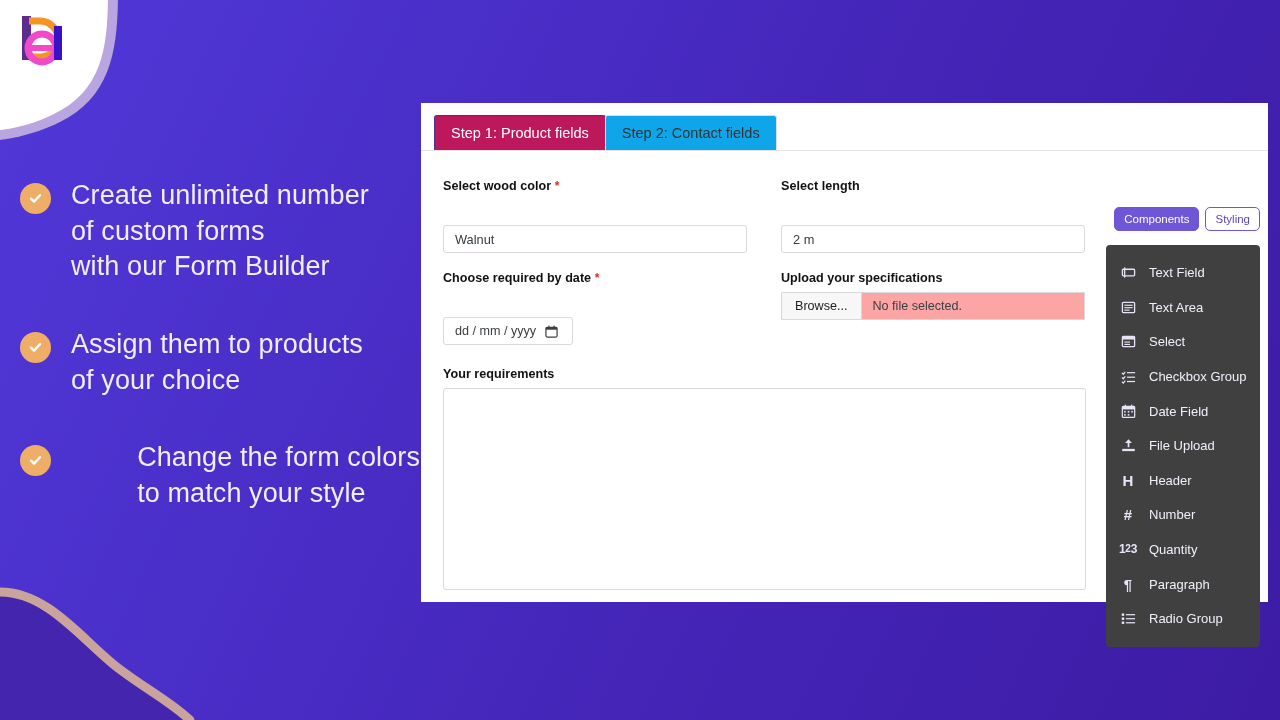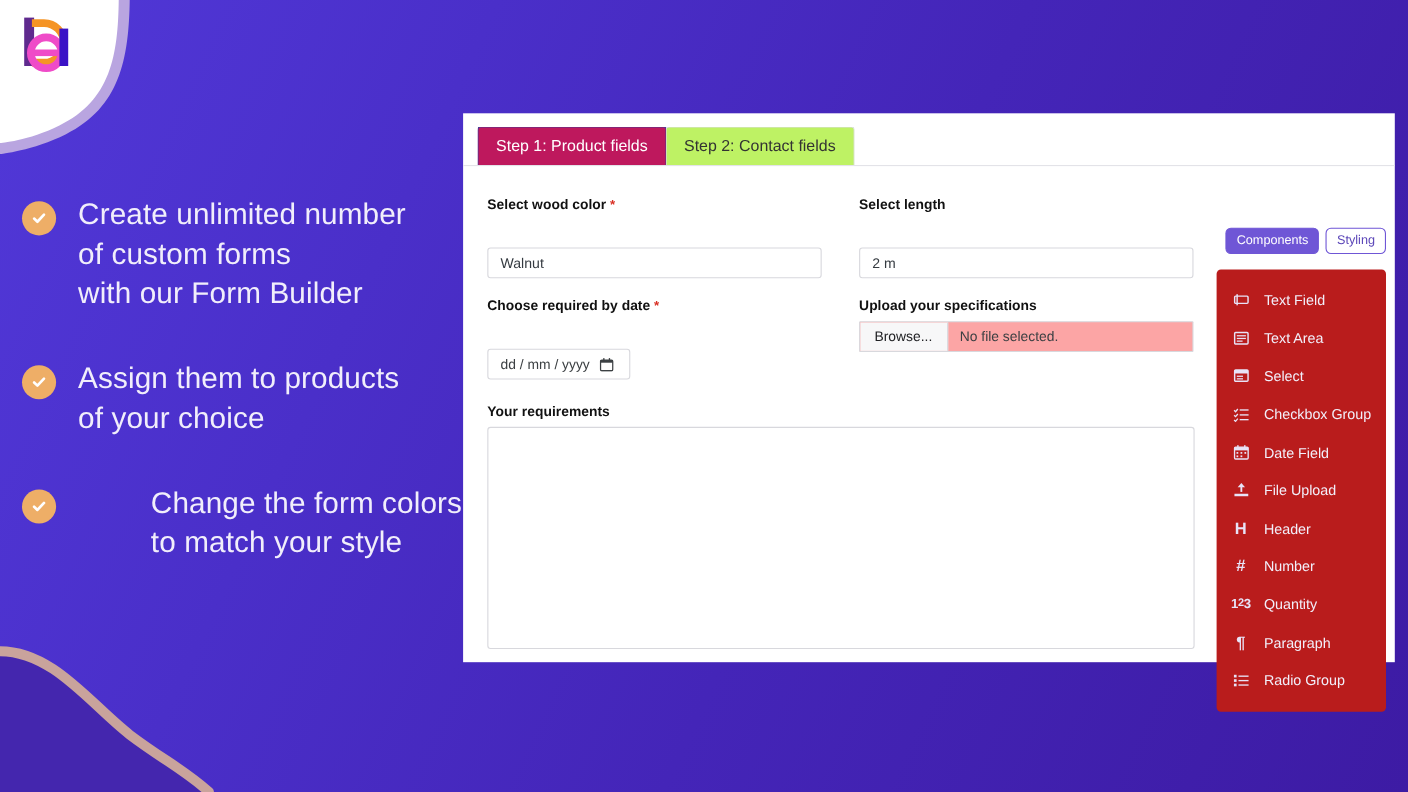--- a/index.html
+++ b/index.html
@@ -38,21 +38,21 @@
   }
 
   
   .tabbar {
     height: 48px; border-bottom: 1px solid #e3e3e8;
     display: flex; align-items: flex-end; padding-left: 13px;
   }
   .tab {
     height: 35px; padding: 0 16px; display: flex; align-items: center;
     font-size: 14.5px; border: 1px solid #dcdce2;
-    border-bottom: none; background: #bef264; color: #333;
+    border-bottom: none; background: #0ea5e9; color: #333;
     border-radius: 3px 3px 0 0; margin-right: -1px; cursor: pointer;
   }
   .tab.active {
     background: #be185d; color: #ffffff; border-color: #4c3390;
     font-weight: 400;
   }
 
   
   .card-body { position: relative; padding: 28px 24px 0 22px; }
   .form-grid { display: flex; gap: 34px; }
@@ -95,21 +95,21 @@
   
   .rail { position: absolute; right: 8px; top: 56px; width: 156px; }
   .seg { display: flex; justify-content: flex-end; gap: 6px; margin-bottom: 14px; }
   .seg-btn {
     font-size: 11.5px; padding: 4px 9px; border-radius: 5px; cursor: pointer;
     border: 1px solid #6f56d6; line-height: 1.25;
   }
   .seg-btn.on { background: #6f56d6; color: #fff; border-color: #6f56d6; }
   .seg-btn.off { background: #fff; color: #5b46b8; }
   .comp-panel {
-    background: #b91c1c; border-radius: 4px; padding: 10px 0 11px 0;
+    background: #404040; border-radius: 4px; padding: 10px 0 11px 0;
     width: 154px; margin-left: 2px;
   }
   .comp-item {
     display: flex; align-items: center; height: 34.6px;
     padding-left: 12px; color: #f2effa; font-size: 13px; cursor: pointer;
   }
   .comp-ico {
     width: 20px; margin-right: 11px; display: flex;
     align-items: center; justify-content: center;
     color: #e8e3f7; flex: 0 0 auto;

